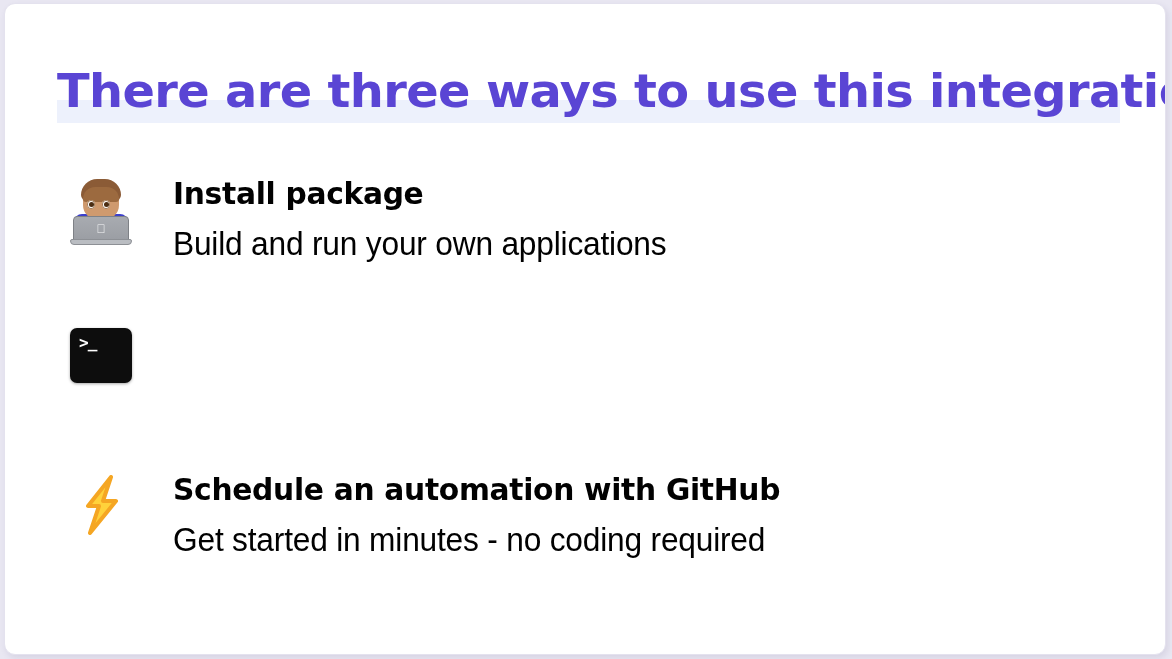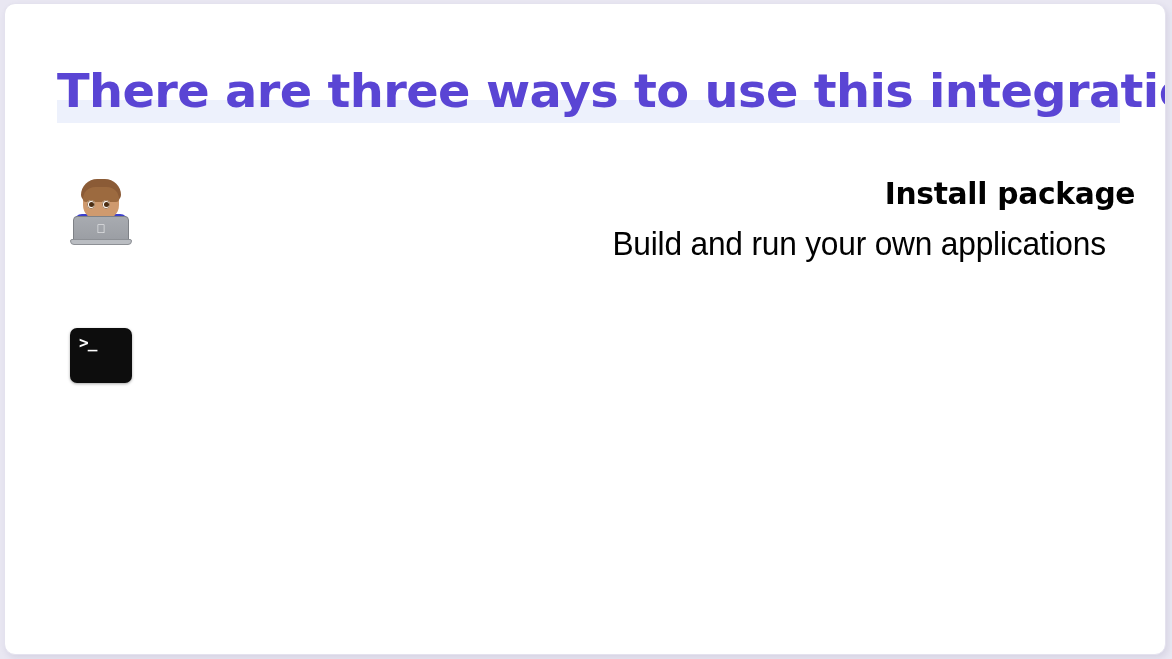--- a/index.html
+++ b/index.html
@@ -83,24 +83,23 @@
     top: 6px;
     width: 68px;
     height: 70px;
     display: flex;
     align-items: flex-start;
     justify-content: center;
   }
 
   .row-text {
     position: absolute;
-    left: 161px;
+    left: 168px;
     top: 0;
     right: 20px;
-    text-align: right;
   }
 
   .row-heading {
     font-family: "DejaVu Sans", "Liberation Sans", sans-serif;
     font-size: 30px;
     font-weight: 700;
     line-height: 44px;
     letter-spacing: -0.3px;
     color: #010101;
     white-space: nowrap;
@@ -233,15 +232,28 @@
     </div>
 
     <div class="row">
       <div class="row-icon">
         <div class="ico-term">
           <div class="term-prompt">&gt;_</div>
         </div>
       </div>
     </div>
 
+    <div class="row">
+      <div class="row-icon">
+        <div class="ico-bolt">
+          <svg width="50" height="60" viewBox="0 0 50 60">
+            <polygon points="35,2 12,31 23,31 14,58 40,26 27,26 35,2" fill="#ffd23b" stroke="#f5a623" stroke-width="4" stroke-linejoin="round"></polygon>
+          </svg>
+        </div>
+      </div>
+      <div class="row-text">
+        <div class="row-heading">Schedule an automation with GitHub</div>
+        <div class="row-sub">Get started in minutes - no coding required</div>
+      </div>
+    </div>
 
   </div>
 </div>
 
 </body></html>

